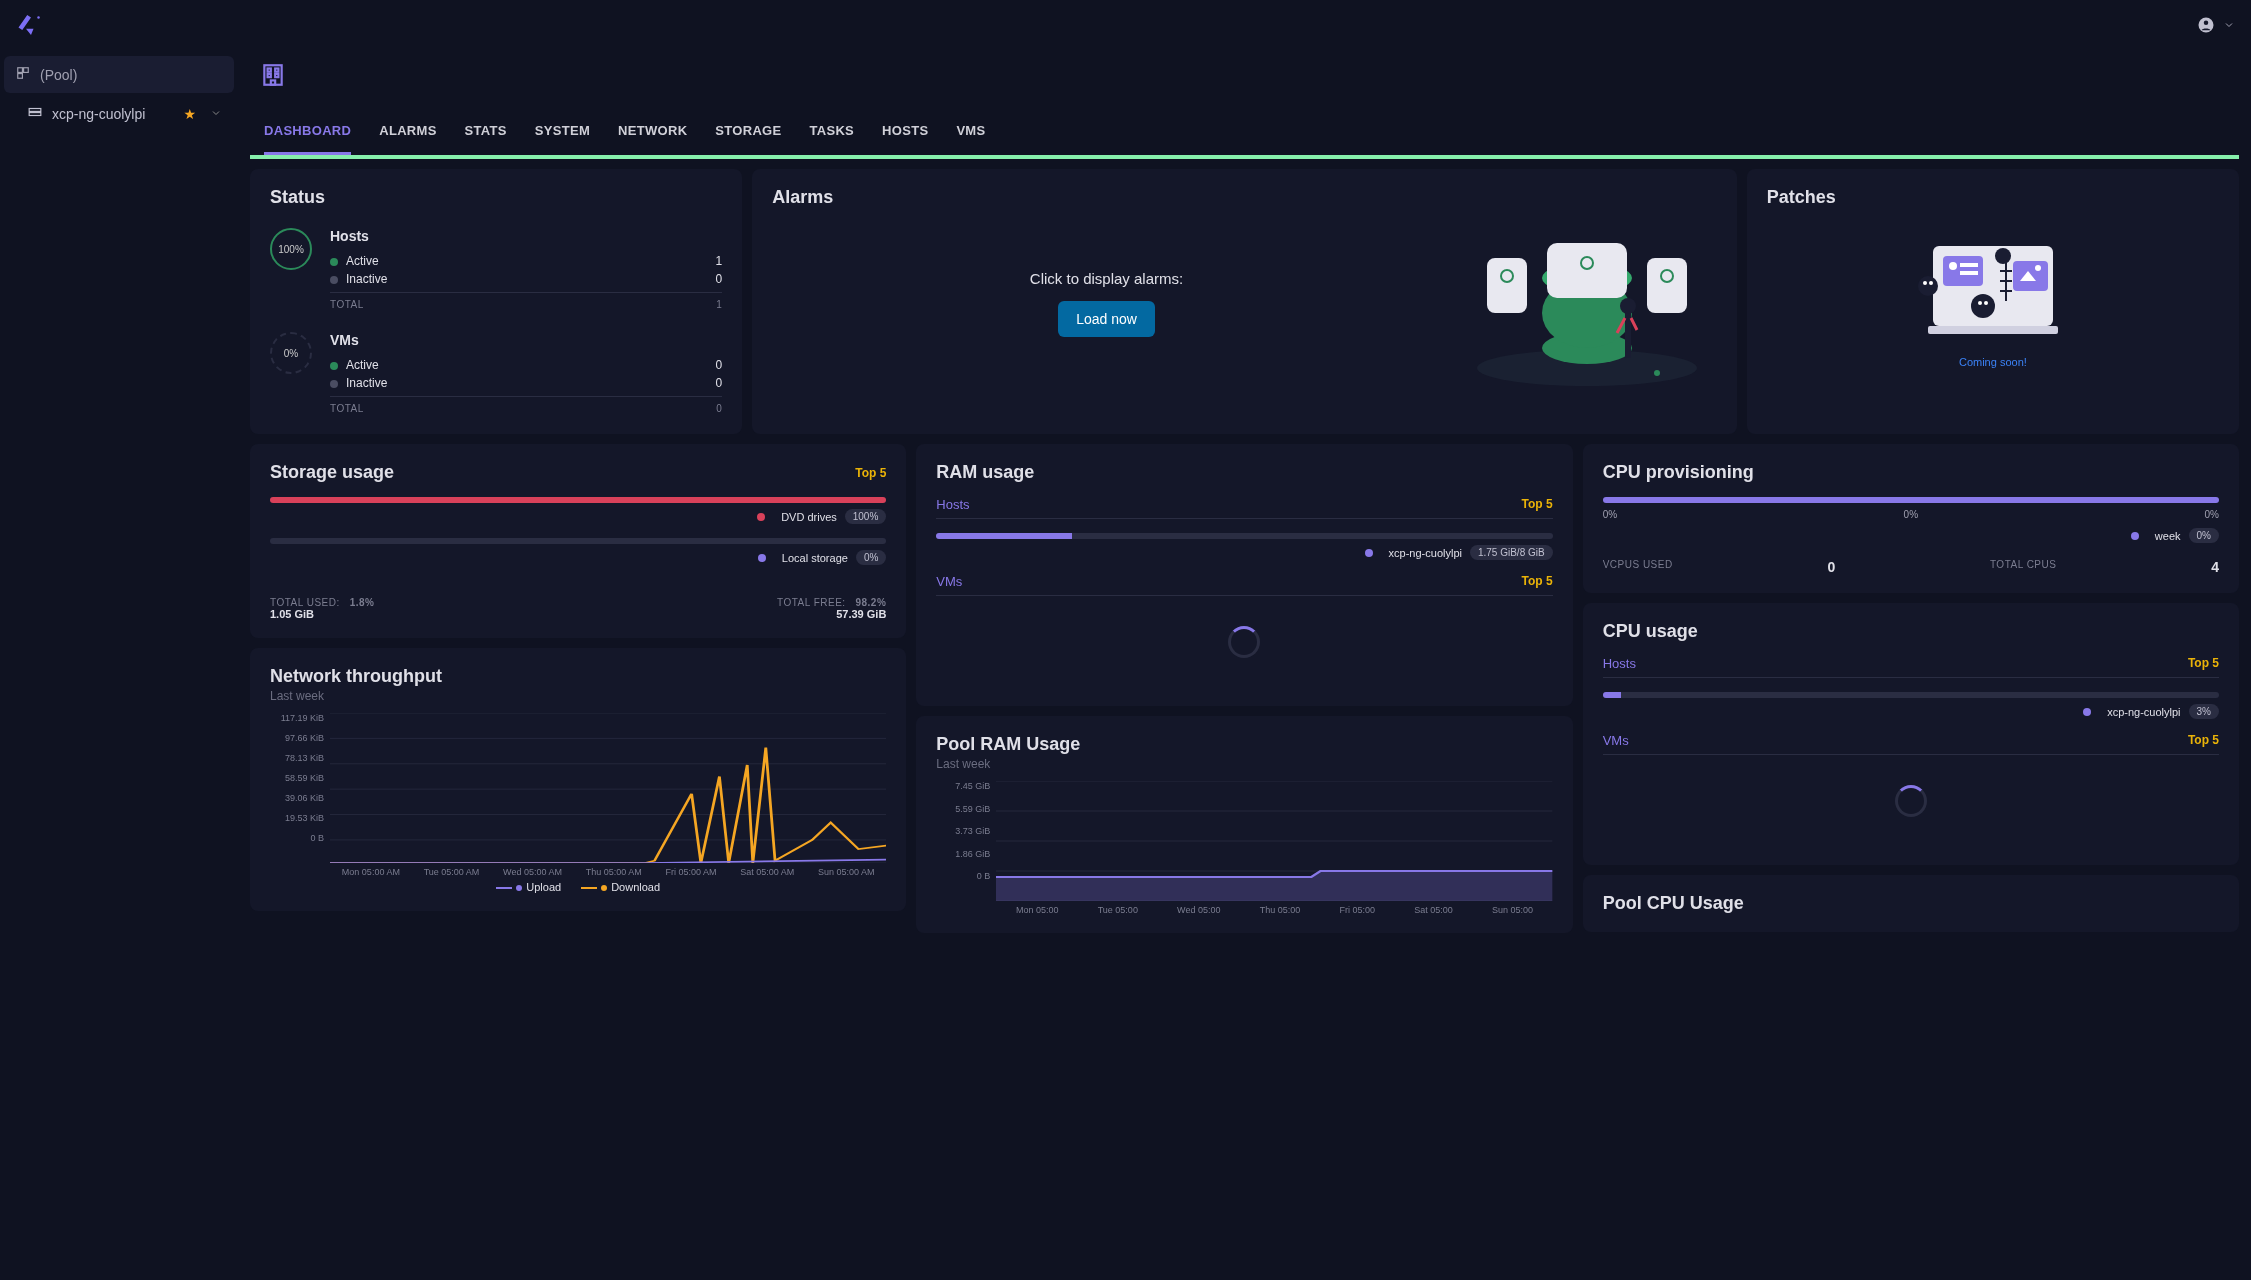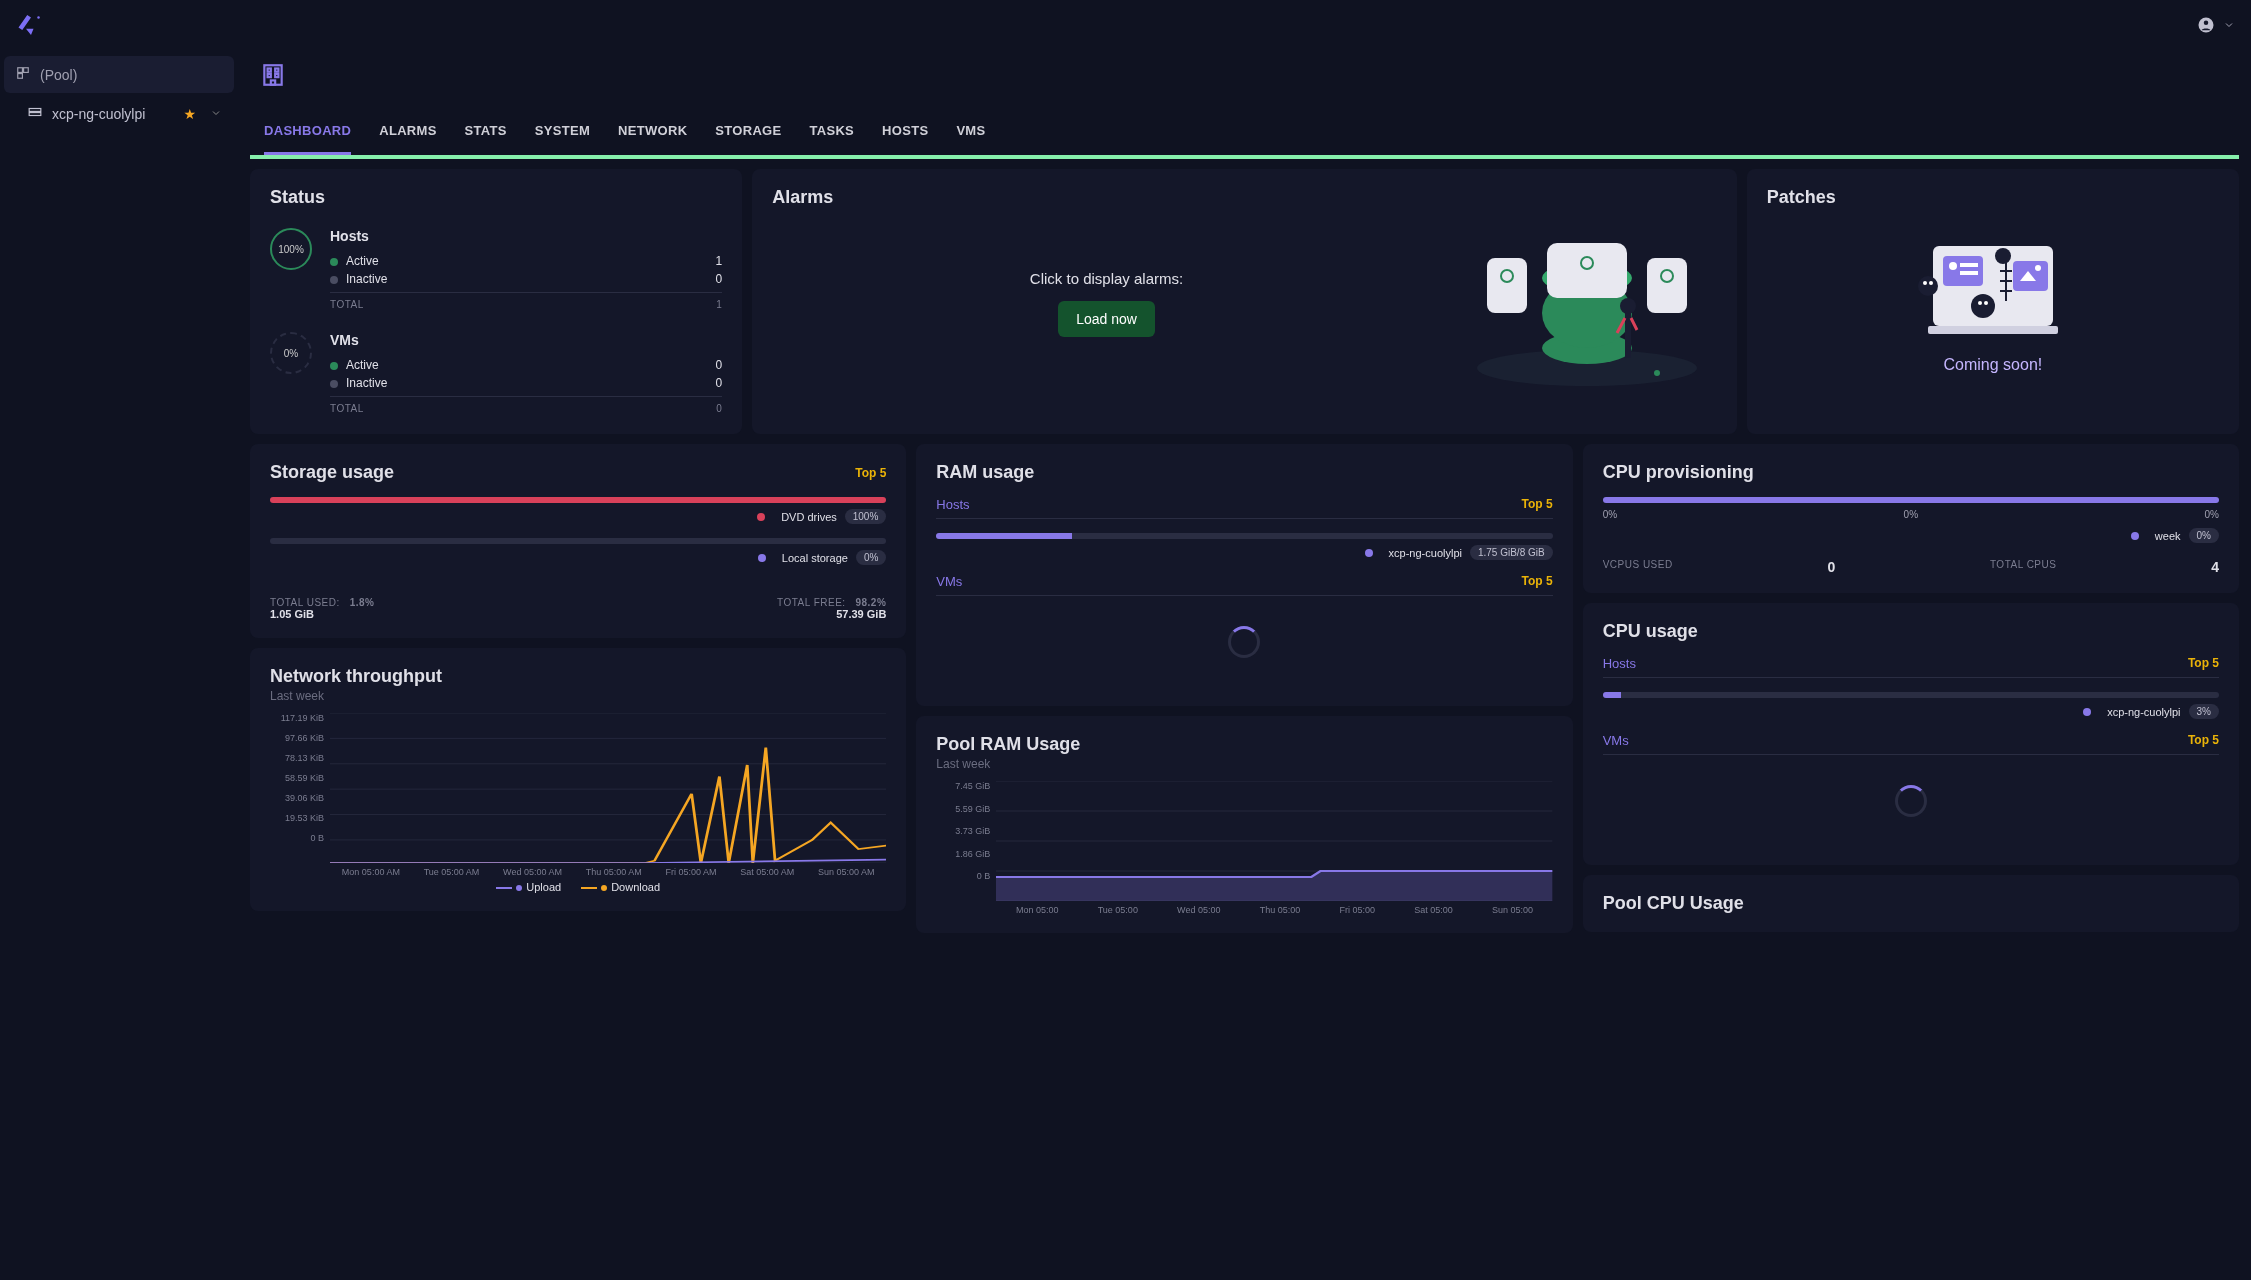--- a/index.html
+++ b/index.html
@@ -103,27 +103,27 @@
 .dot.green { background: #2b8a5a; }
 .dot.gray { background: #4a4d62; }
 .dot.red { background: #d9415a; }
 .dot.purple { background: #8878e8; }
 .sd-row.total { border-top: 1px solid #2a2d42; margin-top: 4px; padding-top: 6px; color: #7b7d90; font-size: 10px; letter-spacing: 0.5px; }
 .alarms-card { display: flex; flex-direction: column; }
 .alarms-body { display: flex; align-items: center; gap: 16px; padding: 10px 0; }
 .alarms-left { flex: 1; text-align: center; }
 .alarms-left p { font-size: 15px; margin-bottom: 14px; }
 .btn-primary {
-  background: #14532d; color: #fff; border: none; border-radius: 6px;
+  background: #0369a1; color: #fff; border: none; border-radius: 6px;
   padding: 10px 18px; font-size: 14px; font-weight: 500; cursor: pointer;
 }
 .illus { width: 260px; height: 170px; }
 .patches-card { text-align: center; }
 .patches-card .ill { width: 170px; height: 120px; margin: 18px auto 10px; }
-.patches-card .soon { font-size: 16px; color: #c4b5fd; }
+.patches-card .soon { font-size: 11px; color: #3b82f6; }
 .g2 {
   display: grid;
   grid-template-columns: 1fr 1fr 1fr;
   gap: 10px;
   margin-top: 10px;
 }
 .top5 { font-size: 12px; font-weight: 600; color: #eab308; }
 .card-hd { display: flex; justify-content: space-between; align-items: center; }
 .bar { height: 6px; border-radius: 3px; background: #2a2d42; margin: 14px 0 6px; overflow: hidden;}
 .bar-fill.red { background: #d9415a; height: 100%; }

